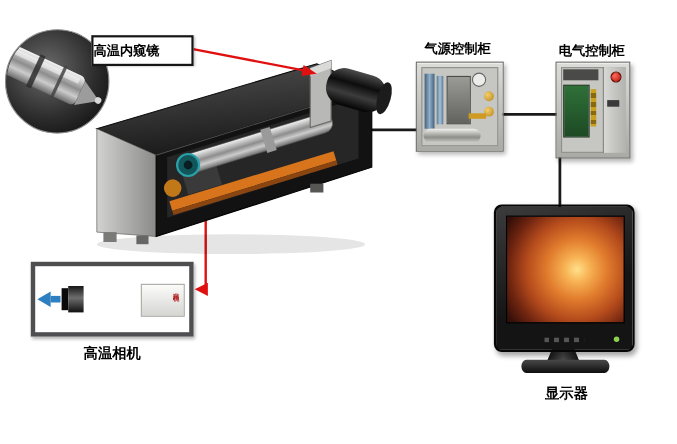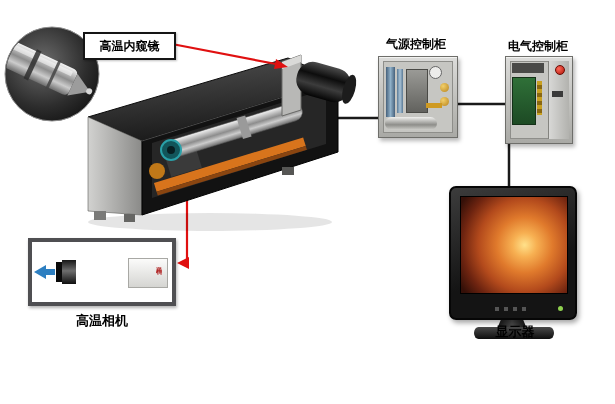--- a/index.html
+++ b/index.html
@@ -1,20 +1,20 @@
 <!DOCTYPE html>
 <html><head>
 <meta charset="utf-8">
 <style>
   html,body{margin:0;padding:0;background:#fff;}
   body{font-family:"DejaVu Sans","Liberation Sans",sans-serif;}
   .stage{position:relative;width:615px;height:404px;background:#ffffff;overflow:hidden;}
   .abs{position:absolute;}
   .diagram-label{font-size:13px;font-weight:bold;color:#000;text-align:center;white-space:nowrap;z-index:6;}
-  .callout-box{background:#ffffff;border:2px solid #151515;display:flex;align-items:center;justify-content:center;
+  .callout-box{background:#ffffff;border:2px solid #151515;display:flex;align-items:center;justify-content:flex-start;
     font-size:12px;font-weight:bold;color:#000;z-index:6;box-shadow:1px 1px 2px rgba(0,0,0,0.25);}
   .cabinet{background:linear-gradient(180deg,#dcdcda 0%,#bfbfbb 55%,#a9a9a5 100%);border:1px solid #6e6e6a;
     box-shadow:2px 3px 4px rgba(0,0,0,0.28), inset 0 1px 0 #f2f2f0;z-index:4;}
   .panel{position:absolute;left:4px;top:4px;right:4px;bottom:4px;background:#c6c6c2;border:1px solid #8e8e8a;}
   .d{position:absolute;}
 </style>
 </head>
 <body>
 
 <div class="stage">
@@ -161,15 +161,15 @@
   </div>
   <div class="diagram-label abs" style="left:58px;top:312px;width:88px;">高温相机</div>
 
   <div class="abs" style="left:449px;top:186px;width:124px;height:130px;background:linear-gradient(160deg,#3c3c3c,#141414 60%);border:2px solid #060606;border-radius:7px;box-shadow:2px 3px 5px rgba(0,0,0,0.35);z-index:4;">
     <div class="d" style="left:9px;top:8px;width:106px;height:96px;border:1px solid #000;background:radial-gradient(circle at 60% 50%, #ffe18a 0%, #f7b052 15%, #e07a2c 35%, #b34a1c 58%, #6e2410 78%, #351008 95%);"></div>
     <div class="d" style="left:44px;bottom:7px;width:36px;height:4px;background:repeating-linear-gradient(90deg,#555 0 4px,transparent 4px 9px);"></div>
     <div class="d" style="right:12px;bottom:7px;width:5px;height:5px;border-radius:50%;background:#8fd14f;"></div>
   </div>
   <div class="abs" style="left:497px;top:316px;width:30px;height:13px;background:linear-gradient(90deg,#111,#4a4a4a 50%,#111);clip-path:polygon(18% 0,82% 0,100% 100%,0% 100%);z-index:3;"></div>
   <div class="abs" style="left:474px;top:327px;width:80px;height:12px;background:linear-gradient(180deg,#4a4a4a,#0e0e0e);border-radius:6px/8px;z-index:3;"></div>
-  <div class="diagram-label abs" style="left:484px;top:323px;width:62px;">显示器</div>
+  <div class="diagram-label abs" style="left:484px;top:349px;width:62px;">显示器</div>
 
 </div>
 
 </body></html>

